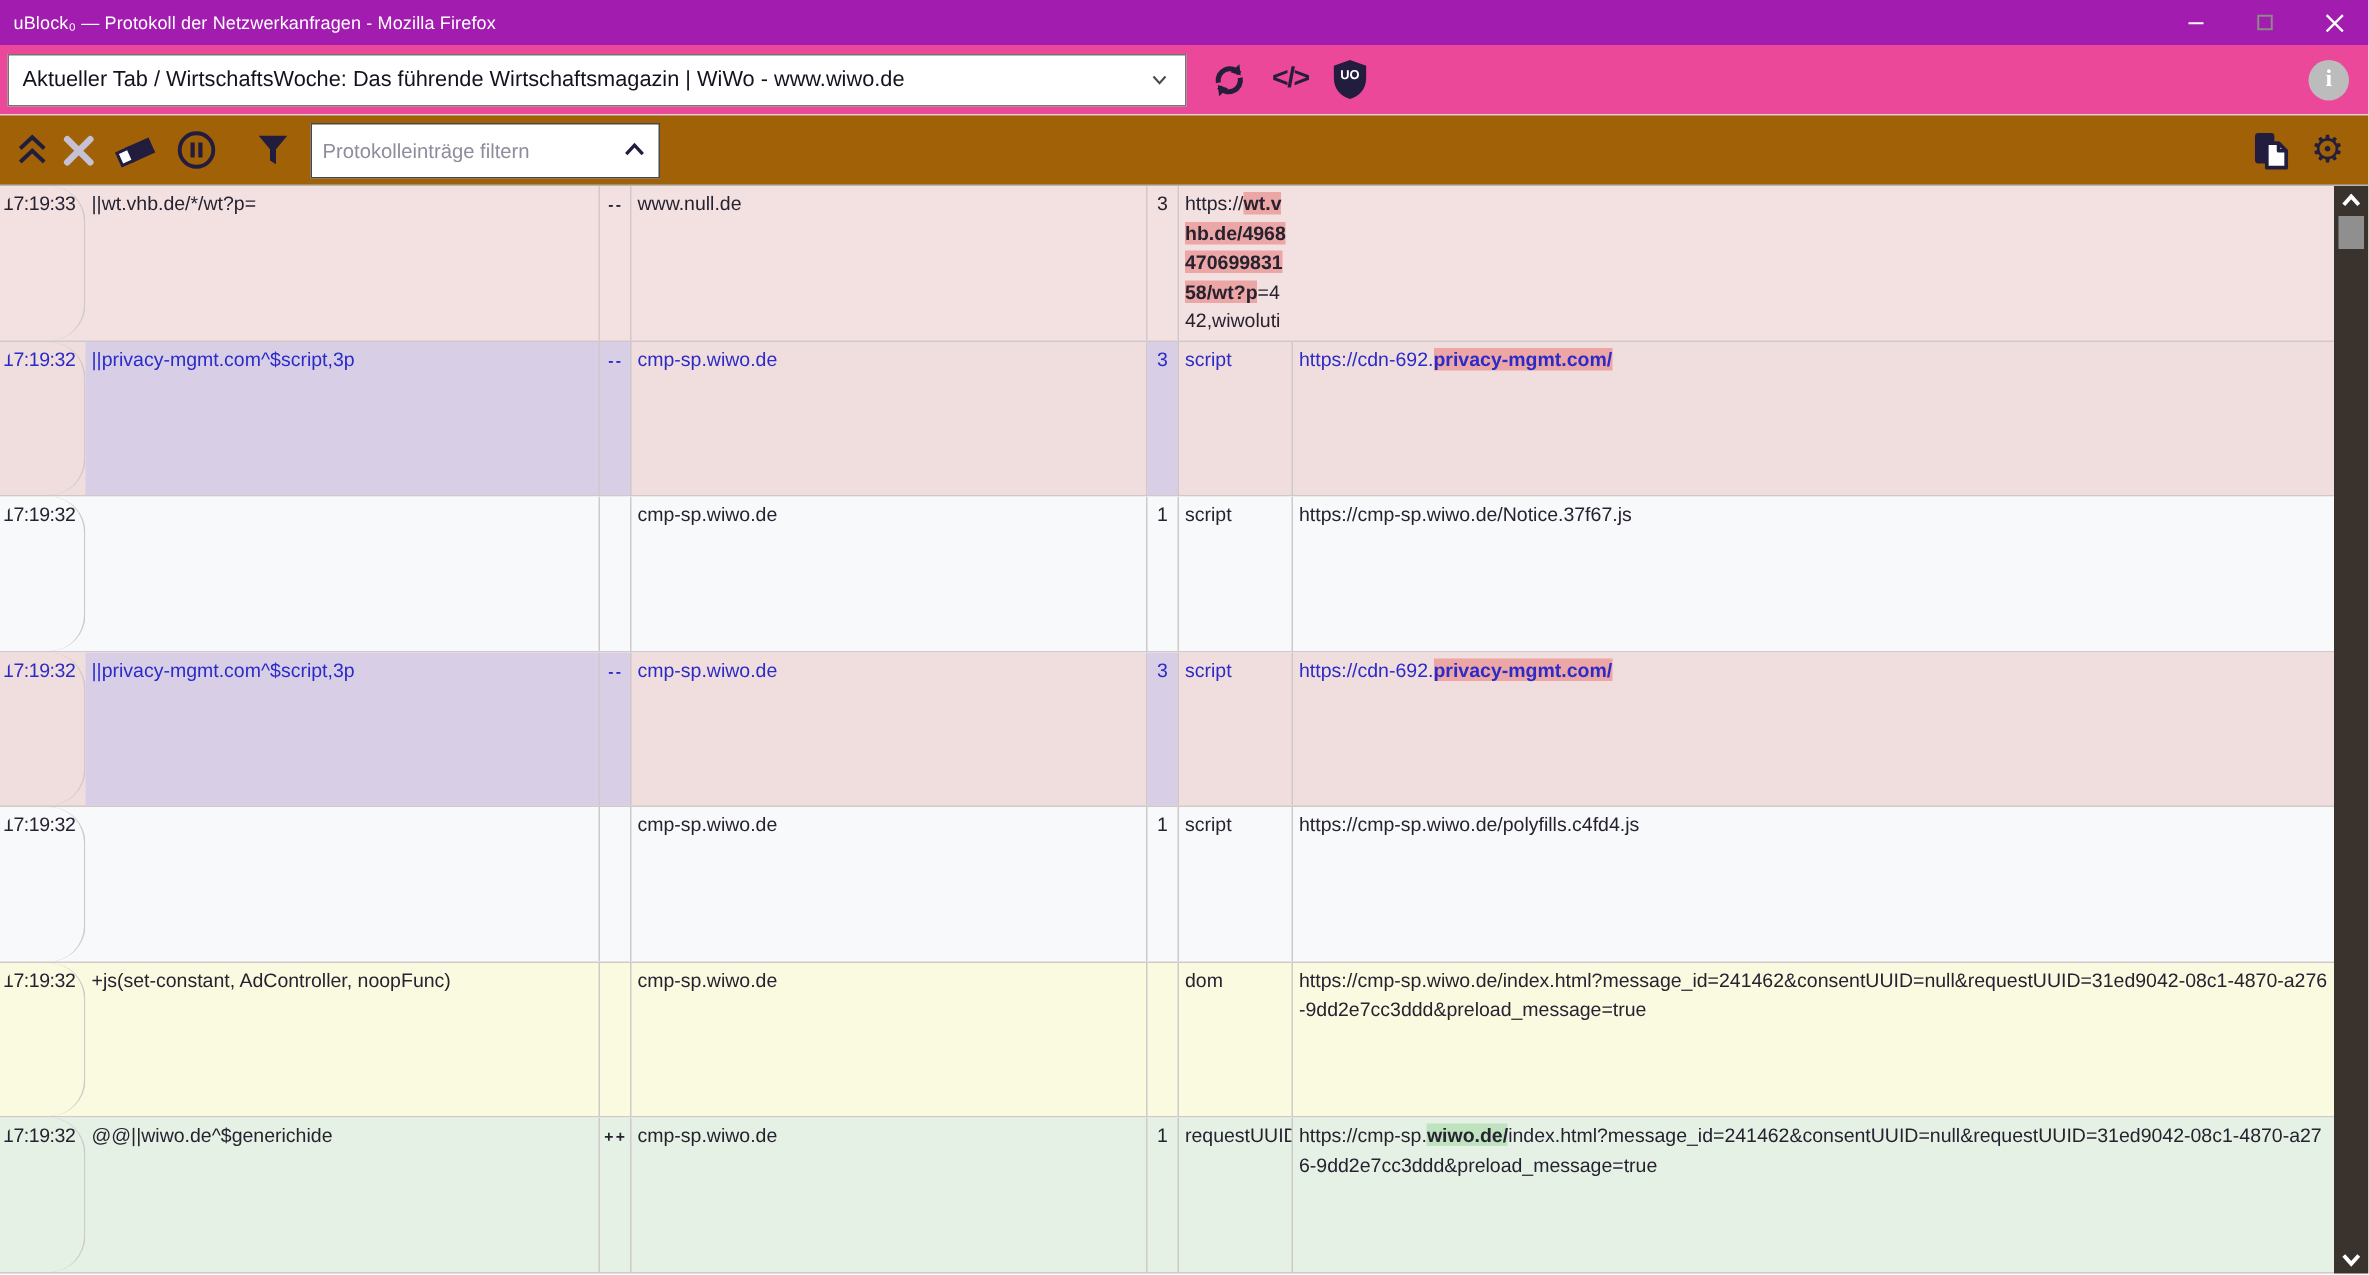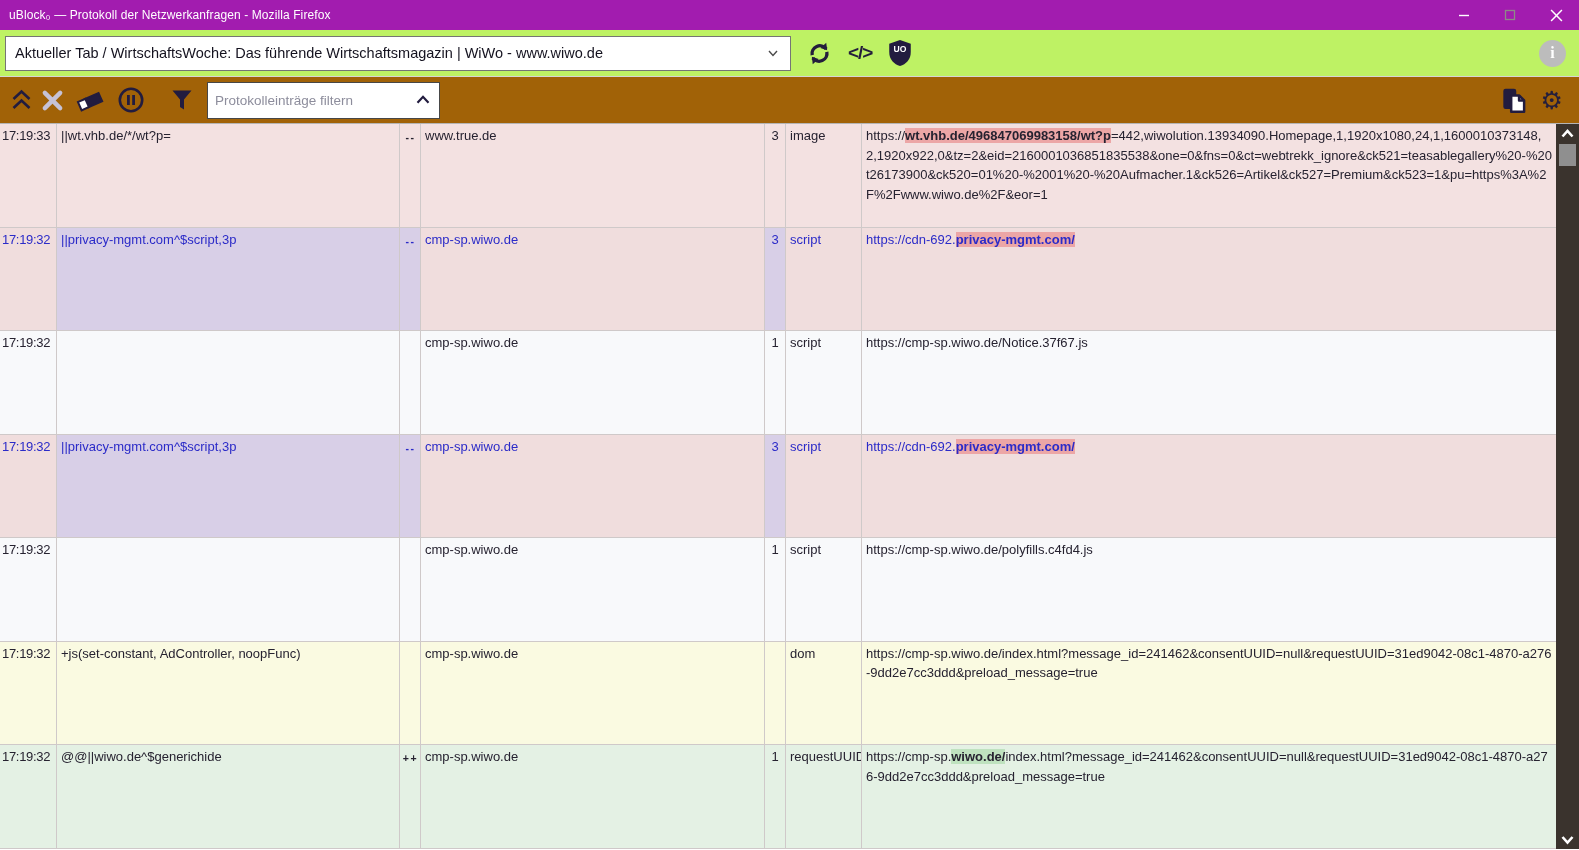--- a/index.html
+++ b/index.html
@@ -7,21 +7,21 @@
   body { font-family: "Liberation Sans", sans-serif; background: #ffffff; position: relative; }
 
   
   .titlebar { height: 30px; background: #a21caf; color: #ffffff; display: flex; align-items: center; }
   .titlebar-text { flex: 1; font-size: 12px; padding-left: 9px; letter-spacing: .1px; }
   .win-btn { width: 46px; height: 30px; display: flex; align-items: center; justify-content: center;
              color: #ffffff; font-size: 13px; cursor: default; }
   .win-btn svg { display: block; }
 
   
-  .header { height: 47px; display: flex; align-items: center; background: #bef264; border-bottom: 1px solid #d6d6d6; }
+  .header { height: 47px; display: flex; align-items: center; background: #ec4899; border-bottom: 1px solid #d6d6d6; }
   .tab-selector { margin-left: 5px; width: 786px; height: 35px; border: 1px solid #757575;
                   display: flex; align-items: center; justify-content: space-between;
                   padding: 0 9px 0 9px; font-size: 14.5px; color: #14121f; background: #fff; }
   .tab-selector .sel-text { white-space: nowrap; overflow: hidden; }
   .hdr-icon { margin-left: 15px; display: flex; align-items: center; }
   .info-icon { margin-left: auto; margin-right: 13px; width: 27px; height: 27px; border-radius: 50%;
                background: #bcbcbc; color: #ffffff; display: flex; align-items: center; justify-content: center;
                font-size: 16px; font-weight: 700; font-family: "Liberation Serif", serif; }
 
   
@@ -35,21 +35,21 @@
   .gear-glyph { font-size: 25px; color: #241e3c; line-height: 1; }
 
   
   .log-area { position: relative; height: 725px; width: 1579px; background: #fff; }
   .log-rows { width: 1556px; }
   .log-row { display: grid; grid-template-columns: 57px 343px 21px 344px 21px 76px 1fr;
              height: 103.5px; border-bottom: 1px solid #cfc9c9; overflow: hidden; font-size: 13px;
              line-height: 19.5px; }
   .cell { border-right: 1px solid #cfc9c9; padding: 2px 4px 0 4px; overflow: hidden; }
   .cell-url { border-right: none; word-break: break-all; }
-  .cell-time { padding-left: 2px; padding-right: 0; letter-spacing: -0.3px; }
+  .cell-time { padding-left: 2px; padding-right: 0; letter-spacing: -0.3px; border-radius: 24px; }
   .cell-count { text-align: center; padding-left: 1px; padding-right: 1px; }
   .cell-ind { font-size: 10.5px; font-weight: 700; letter-spacing: 1.5px; text-align: center;
               padding-top: 4px; padding-left: 1px; padding-right: 0; }
 
   .row-blocked   { background: #f3e1e1; color: #262230; }
   .row-neutral   { background: #f8f9fb; color: #262230; }
   .row-modified  { background: #fafae1; color: #262230; }
   .row-exception { background: #e4f1e4; color: #262230; }
   .row-blocked-blue { background: #f0dddd; color: #2b2bc8; }
   .row-blocked-blue .cell-filter, .row-blocked-blue .cell-ind, .row-blocked-blue .cell-count { background: #d8cfe7; }
@@ -163,23 +163,22 @@
     <span>⚙</span>
   </span>
 </div>
 
 <div class="log-area">
   <div class="log-rows">
       <div class="log-row row-blocked">
     <div class="cell cell-time">17:19:33</div>
     <div class="cell cell-filter">||wt.vhb.de/*/wt?p=</div>
     <div class="cell cell-ind">--</div>
-    <div class="cell cell-hostname">www.true.de</div>
+    <div class="cell cell-hostname">www.null.de</div>
     <div class="cell cell-count">3</div>
-    <div class="cell cell-type">image</div>
     <div class="cell cell-url"><span>https://</span><span class="hl-red">wt.vhb.de/496847069983158/wt?p</span><span>=442,wiwolution.13934090.Homepage,1,1920x1080,24,1,1600010373148,2,1920x922,0&amp;tz=2&amp;eid=2160001036851835538&amp;one=0&amp;fns=0&amp;ct=webtrekk_ignore&amp;ck521=teasablegallery%20-%20t26173900&amp;ck520=01%20-%2001%20-%20Aufmacher.1&amp;ck526=Artikel&amp;ck527=Premium&amp;ck523=1&amp;pu=https%3A%2F%2Fwww.wiwo.de%2F&amp;eor=1</span></div>
   </div>
       <div class="log-row row-blocked-blue">
     <div class="cell cell-time">17:19:32</div>
     <div class="cell cell-filter">||privacy-mgmt.com^$script,3p</div>
     <div class="cell cell-ind">--</div>
     <div class="cell cell-hostname">cmp-sp.wiwo.de</div>
     <div class="cell cell-count">3</div>
     <div class="cell cell-type">script</div>
     <div class="cell cell-url"><span>https://cdn-692.</span><span class="hl-red">privacy-mgmt.com/</span><span></span></div>

